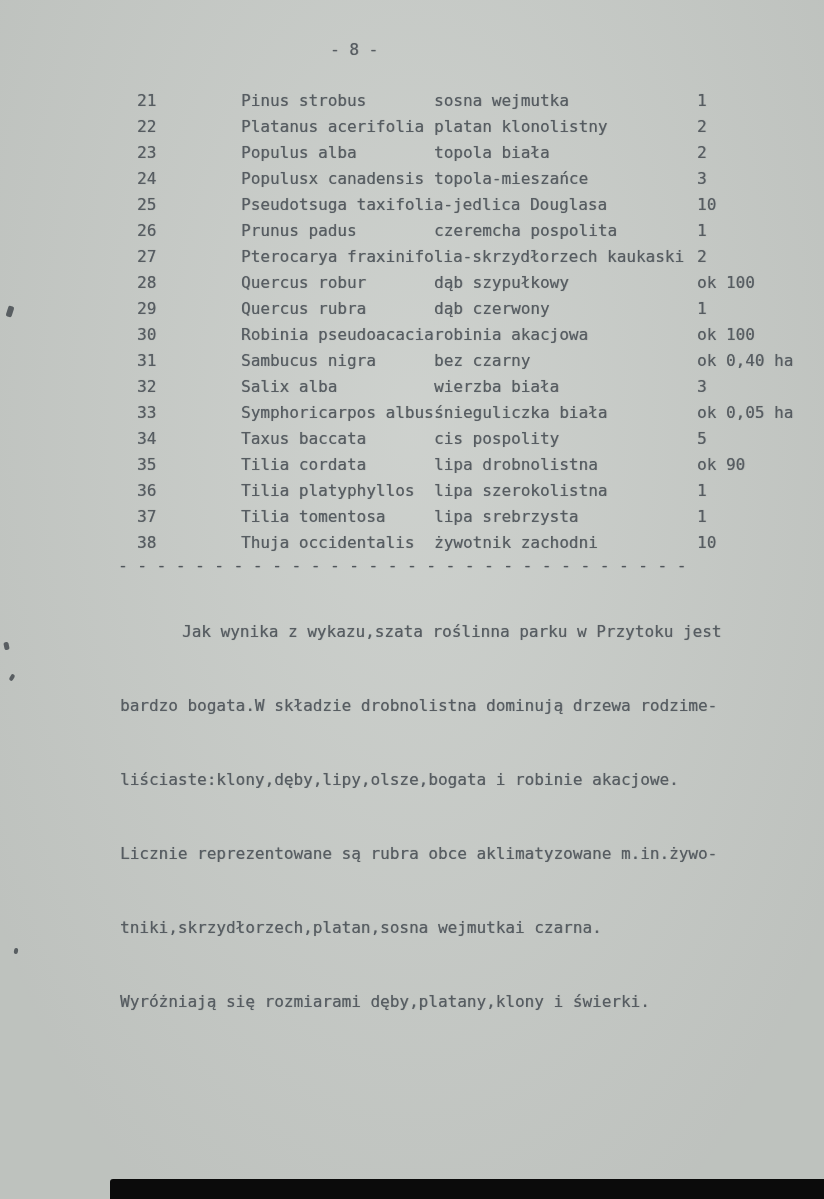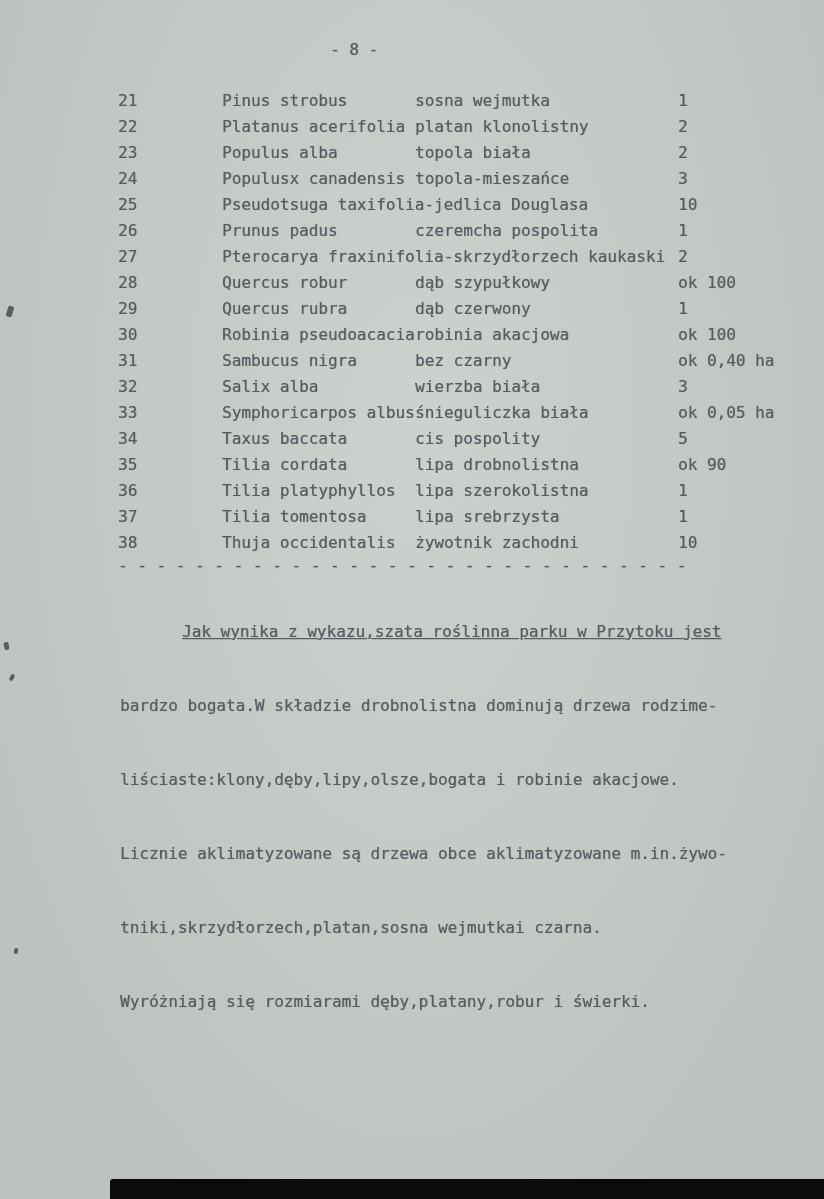--- a/index.html
+++ b/index.html
@@ -25,42 +25,42 @@
     left: 330px;
     font-size: 16px;
   }
   .tree-table {
     position: absolute;
     top: 91px;
     left: 118px;
     width: 690px;
     font-size: 16px;
   }
-  .trow { height: 26px; }
+  .trow { height: 26px; margin-left: 19px; }
   .c-no     { display: inline-block; width: 104px; vertical-align: top; }
   .c-latin  { display: inline-block; width: 193px; vertical-align: top; }
   .c-polish { display: inline-block; width: 263px; vertical-align: top; }
   .c-count  { display: inline-block; vertical-align: top; }
   .separator {
     position: absolute;
     top: 556px;
     left: 118px;
     font-size: 16px;
     color: #50565b;
   }
   .body-text {
     position: absolute;
     top: 584px;
     left: 120px;
     width: 660px;
     font-size: 16px;
   }
   .ln  { position: relative; }
   .lnA { height: 36px; }
-  .ind1 { padding-left: 62px; text-decoration: underline; }
+  .ind1 { padding-left: 62px; }
   .bottom-bar {
     position: absolute;
     left: 110px;
     right: 0;
     bottom: 0;
     height: 20px;
     background: #0b0b0b;
     border-top-left-radius: 3px;
   }
   .speck {
@@ -82,23 +82,23 @@
   <div class="page-number txt">- 8 -</div>
 
   <div class="tree-table txt"><div class="trow"><span class="c-no">21</span><span class="c-latin">Pinus strobus</span><span class="c-polish">sosna wejmutka</span><span class="c-count">1</span></div><div class="trow"><span class="c-no">22</span><span class="c-latin">Platanus acerifolia</span><span class="c-polish">platan klonolistny</span><span class="c-count">2</span></div><div class="trow"><span class="c-no">23</span><span class="c-latin">Populus alba</span><span class="c-polish">topola biała</span><span class="c-count">2</span></div><div class="trow"><span class="c-no">24</span><span class="c-latin">Populusx canadensis</span><span class="c-polish">topola-mieszańce</span><span class="c-count">3</span></div><div class="trow"><span class="c-no">25</span><span class="c-latin">Pseudotsuga taxifolia-jedlica Douglasa</span><span class="c-polish"></span><span class="c-count">10</span></div><div class="trow"><span class="c-no">26</span><span class="c-latin">Prunus padus</span><span class="c-polish">czeremcha pospolita</span><span class="c-count">1</span></div><div class="trow"><span class="c-no">27</span><span class="c-latin">Pterocarya fraxinifolia-skrzydłorzech kaukaski</span><span class="c-polish"></span><span class="c-count">2</span></div><div class="trow"><span class="c-no">28</span><span class="c-latin">Quercus robur</span><span class="c-polish">dąb szypułkowy</span><span class="c-count">ok 100</span></div><div class="trow"><span class="c-no">29</span><span class="c-latin">Quercus rubra</span><span class="c-polish">dąb czerwony</span><span class="c-count">1</span></div><div class="trow"><span class="c-no">30</span><span class="c-latin">Robinia pseudoacacia</span><span class="c-polish">robinia akacjowa</span><span class="c-count">ok 100</span></div><div class="trow"><span class="c-no">31</span><span class="c-latin">Sambucus nigra</span><span class="c-polish">bez czarny</span><span class="c-count">ok 0,40 ha</span></div><div class="trow"><span class="c-no">32</span><span class="c-latin">Salix alba</span><span class="c-polish">wierzba biała</span><span class="c-count">3</span></div><div class="trow"><span class="c-no">33</span><span class="c-latin">Symphoricarpos albus</span><span class="c-polish">śnieguliczka biała</span><span class="c-count">ok 0,05 ha</span></div><div class="trow"><span class="c-no">34</span><span class="c-latin">Taxus baccata</span><span class="c-polish">cis pospolity</span><span class="c-count">5</span></div><div class="trow"><span class="c-no">35</span><span class="c-latin">Tilia cordata</span><span class="c-polish">lipa drobnolistna</span><span class="c-count">ok 90</span></div><div class="trow"><span class="c-no">36</span><span class="c-latin">Tilia platyphyllos</span><span class="c-polish">lipa szerokolistna</span><span class="c-count">1</span></div><div class="trow"><span class="c-no">37</span><span class="c-latin">Tilia tomentosa</span><span class="c-polish">lipa srebrzysta</span><span class="c-count">1</span></div><div class="trow"><span class="c-no">38</span><span class="c-latin">Thuja occidentalis</span><span class="c-polish">żywotnik zachodni</span><span class="c-count">10</span></div></div>
 
   <div class="separator txt">- - - - - - - - - - - - - - - - - - - - - - - - - - - - - -</div>
 
   <div class="body-text txt">
     <div class="ln lnA ind1">Jak wynika z wykazu,szata roślinna parku w Przytoku jest</div>
     <div class="ln lnA">bardzo bogata.W składzie drobnolistna dominują drzewa rodzime-</div>
     <div class="ln lnA">liściaste:klony,dęby,lipy,olsze,bogata i robinie akacjowe.</div>
-    <div class="ln lnA">Licznie aklimatyzowane są drzewa obce aklimatyzowane m.in.żywo-</div>
+    <div class="ln lnA">Licznie reprezentowane są rubra obce aklimatyzowane m.in.żywo-</div>
     <div class="ln lnA">tniki,skrzydłorzech,platan,sosna wejmutkai czarna.</div>
-    <div class="ln lnA">Wyróżniają się rozmiarami dęby,platany,robur i świerki.</div>
+    <div class="ln lnA">Wyróżniają się rozmiarami dęby,platany,klony i świerki.</div>
     
     
     
     
     
     
     
     
     
   </div>

